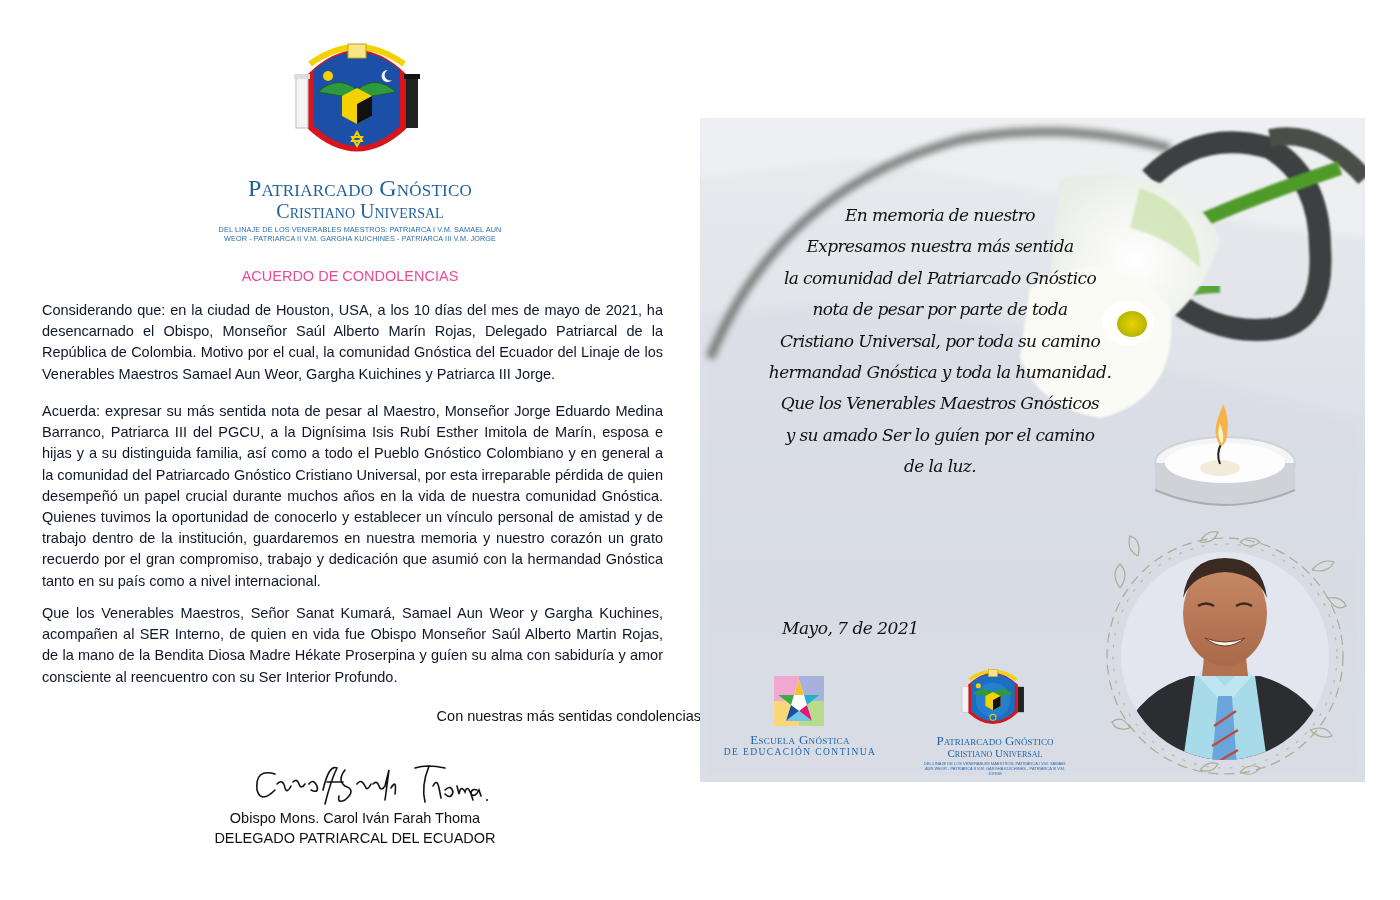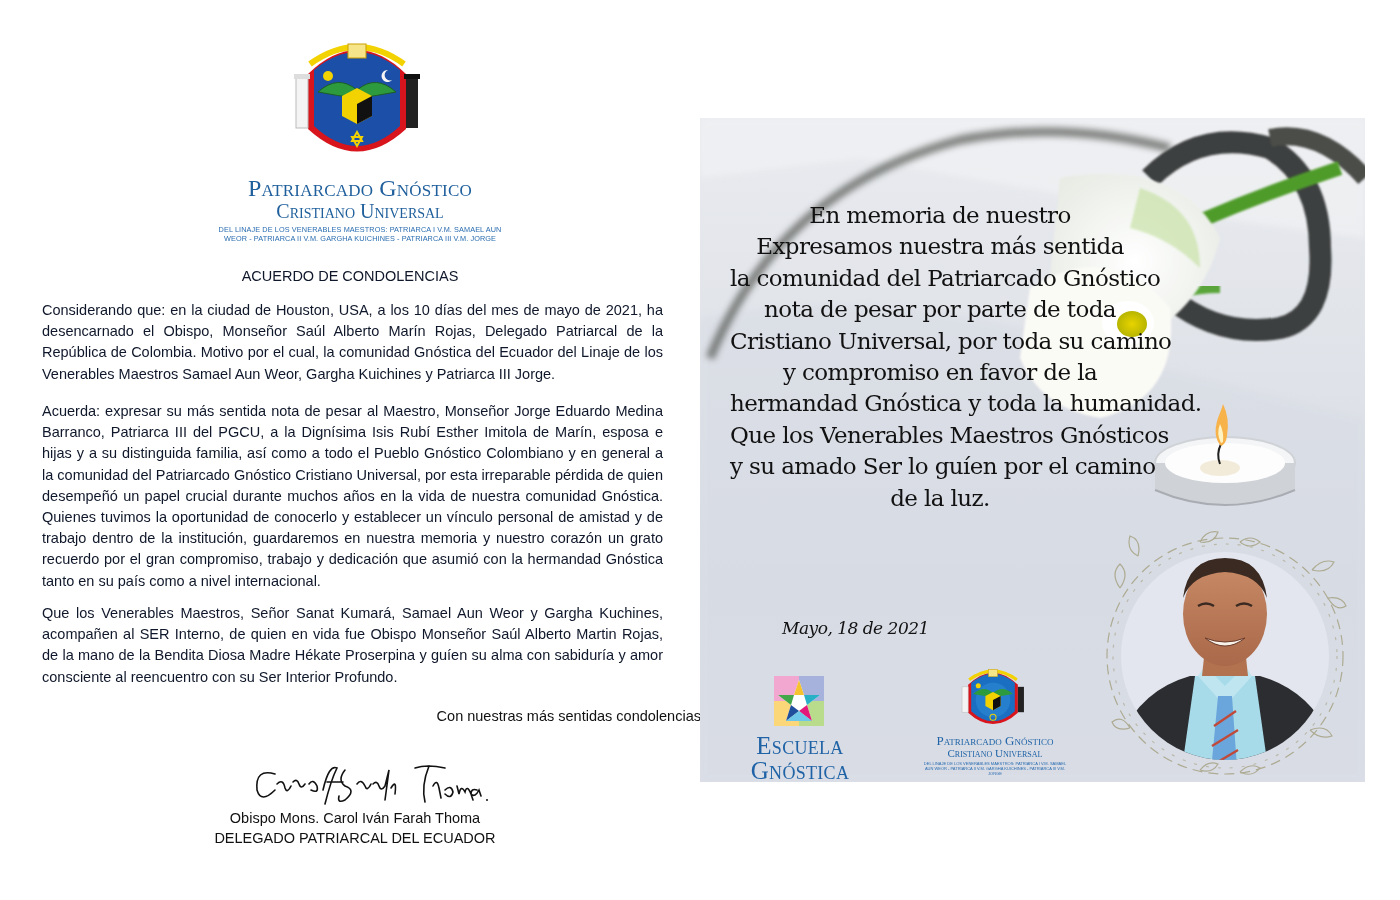--- a/index.html
+++ b/index.html
@@ -16,21 +16,21 @@
       font-variant: small-caps; line-height: 1;
     }
     .org-title .l1 { font-size: 24px; letter-spacing: 0.2px; display: block; }
     .org-title .l2 { font-size: 20px; display: block; margin-top: 1px; }
     .org-sub {
       position: absolute; left: 200px; top: 225px; width: 320px; text-align: center;
       font-size: 7.3px; line-height: 9px; color: #2a6db0; letter-spacing: 0.1px; text-transform: uppercase;
     }
     .doc-heading {
       position: absolute; left: 0; top: 268px; width: 700px; text-align: center;
-      font-size: 14.5px; color: #0f172a;
+      font-size: 14.5px; color: #ec4899;
     }
     .para {
       position: absolute; left: 42px; width: 621px; font-size: 14.5px; line-height: 21.2px;
       text-align: justify; color: #0f172a;
     }
     .p1 { top: 300px; }
     .p2 { top: 401px; }
     .p3 { top: 603px; }
     .closing { position: absolute; left: 0; top: 708px; width: 705px; text-align: right; font-size: 14.5px; }
     .signature { position: absolute; left: 245px; top: 760px; width: 245px; height: 50px; }
@@ -38,34 +38,34 @@
     .signer-role { position: absolute; left: 0; top: 828px; width: 710px; text-align: center; font-size: 14.5px; line-height: 20px; }
 
     
     .card {
       position: absolute; left: 700px; top: 118px; width: 665px; height: 664px; overflow: hidden;
       background: linear-gradient(180deg, #e9ebef 0%, #dfe2e8 40%, #d9dde6 70%, #dcdfe8 100%);
     }
     .card-bg { position: absolute; left: 0; top: 0; width: 665px; height: 664px; }
     .memorial-text {
       position: absolute; left: 30px; top: 82px; width: 420px; text-align: center;
-      font-family: "DejaVu Serif", "Liberation Serif", serif; 
-      font-size: 23px; line-height: 31.4px; color: #111; letter-spacing: -0.6px;
+      font-family: "DejaVu Serif", "Liberation Serif", serif; font-style: italic;
+      font-size: 17px; line-height: 31.4px; color: #111; letter-spacing: -0.6px;
     }
     .memorial-text div { white-space: nowrap; }
     .card-date {
       position: absolute; left: 82px; top: 500px; font-family: "DejaVu Serif", "Liberation Serif", serif;
       font-style: italic; font-size: 17px; color: #111; letter-spacing: -0.5px;
     }
     .escuela-logo { position: absolute; left: 74px; top: 558px; width: 50px; height: 50px; }
     .escuela-name {
       position: absolute; left: 20px; top: 615px; width: 160px; text-align: center;
       font-family: "Liberation Serif", "DejaVu Serif", serif; color: #1f63a6; font-variant: small-caps; line-height: 1;
     }
-    .escuela-name .n1 { display: block; font-size: 25px; letter-spacing: 0.3px; }
+    .escuela-name .n1 { display: block; font-size: 13px; letter-spacing: 0.3px; }
     .escuela-name .n2 { display: block; font-size: 9.5px; letter-spacing: 1.4px; margin-top: 2px; text-transform: uppercase; }
     .small-crest { position: absolute; left: 258px; top: 545px; width: 70px; height: 70px; }
     .small-org {
       position: absolute; left: 220px; top: 616px; width: 150px; text-align: center;
       font-family: "Liberation Serif", "DejaVu Serif", serif; color: #1f63a6; font-variant: small-caps; line-height: 1;
     }
     .small-org .s1 { display: block; font-size: 13px; }
     .small-org .s2 { display: block; font-size: 11px; margin-top: 1px; }
     .small-org .s3 { display: block; font-size: 4px; line-height: 5px; margin-top: 2px; text-transform: uppercase; color: #2a6db0; font-family: "Liberation Sans", sans-serif; font-variant: normal; }
     .portrait-wrap { position: absolute; left: 380px; top: 418px; width: 285px; height: 246px; }
@@ -168,28 +168,27 @@
       <path d="M420 470 q-10 -14 0 -24 q10 10 0 24 M438 438 q-12 -6 -8 -20 q12 4 8 20 M612 452 q10 -12 22 -8 q-6 12 -22 8 M628 480 q14 -2 18 8 q-10 6 -18 -8 M430 610 q-14 4 -18 -6 q10 -8 18 6 M610 612 q10 10 22 6 q-6 -12 -22 -6 M500 424 q6 -12 18 -10 q-4 12 -18 10 M540 424 q10 -8 20 0 q-10 8 -20 0 M500 652 q8 -10 18 -6 q-6 10 -18 6 M540 654 q10 -10 20 -4 q-8 10 -20 4"></path>
     </g>
   </svg>
 
   <div class="memorial-text">
     <div>En memoria de nuestro</div>
     <div>Expresamos nuestra más sentida</div>
     <div>la comunidad del Patriarcado Gnóstico</div>
     <div>nota de pesar por parte de toda</div>
     <div>Cristiano Universal, por toda su camino</div>
-    <div>y compromiso en favor de la</div>
     <div>hermandad Gnóstica y toda la humanidad.</div>
     <div>Que los Venerables Maestros Gnósticos</div>
     <div>y su amado Ser lo guíen por el camino</div>
     <div>de la luz.</div>
   </div>
 
-  <div class="card-date">Mayo, 18 de 2021</div>
+  <div class="card-date">Mayo, 7 de 2021</div>
 
   <svg class="escuela-logo" viewBox="0 0 50 50">
     <rect x="0" y="0" width="25" height="25" fill="#f2a7d0"></rect>
     <rect x="25" y="0" width="25" height="25" fill="#a6b2dc"></rect>
     <rect x="0" y="25" width="25" height="25" fill="#fbd77a"></rect>
     <rect x="25" y="25" width="25" height="25" fill="#b9dc8c"></rect>
     <polygon points="25,4 30,19 46,19 33,29 38,45 25,35 12,45 17,29 4,19 20,19" fill="#ffffff"></polygon>
     <polygon points="25,4 30,19 20,19" fill="#f6c22d"></polygon>
     <polygon points="30,19 46,19 33,29" fill="#28b0c7"></polygon>
     <polygon points="33,29 38,45 25,35" fill="#e2197a"></polygon>

